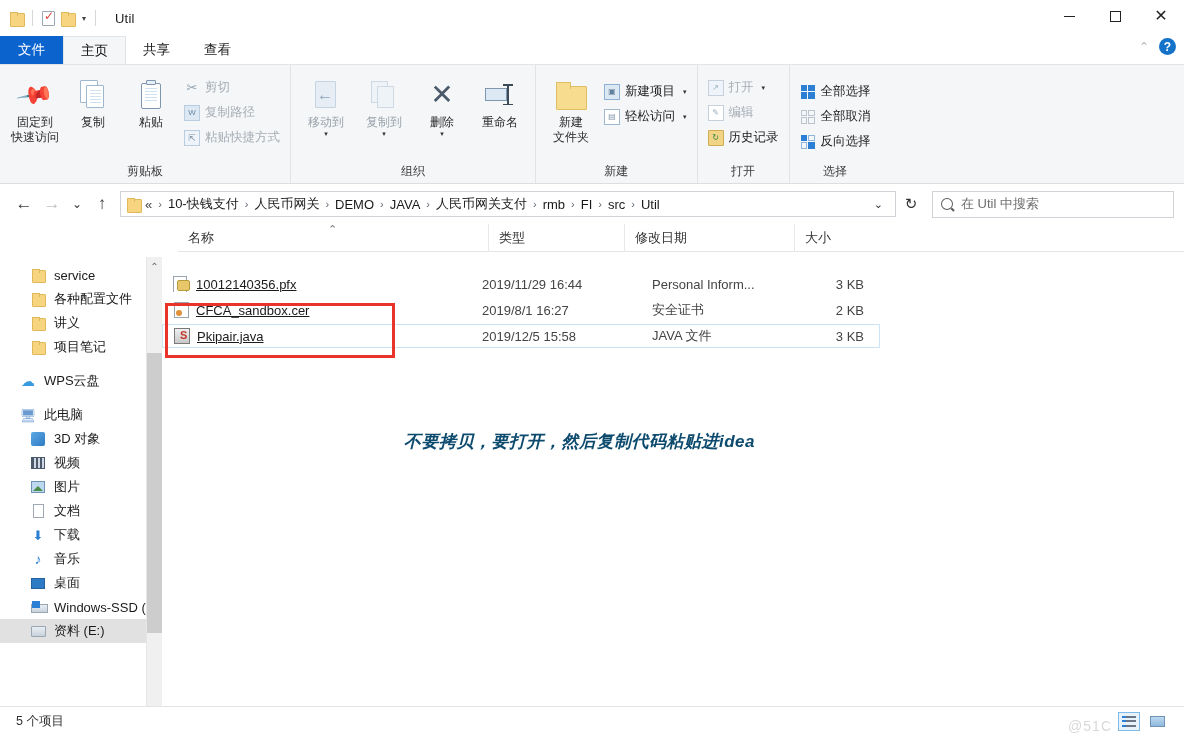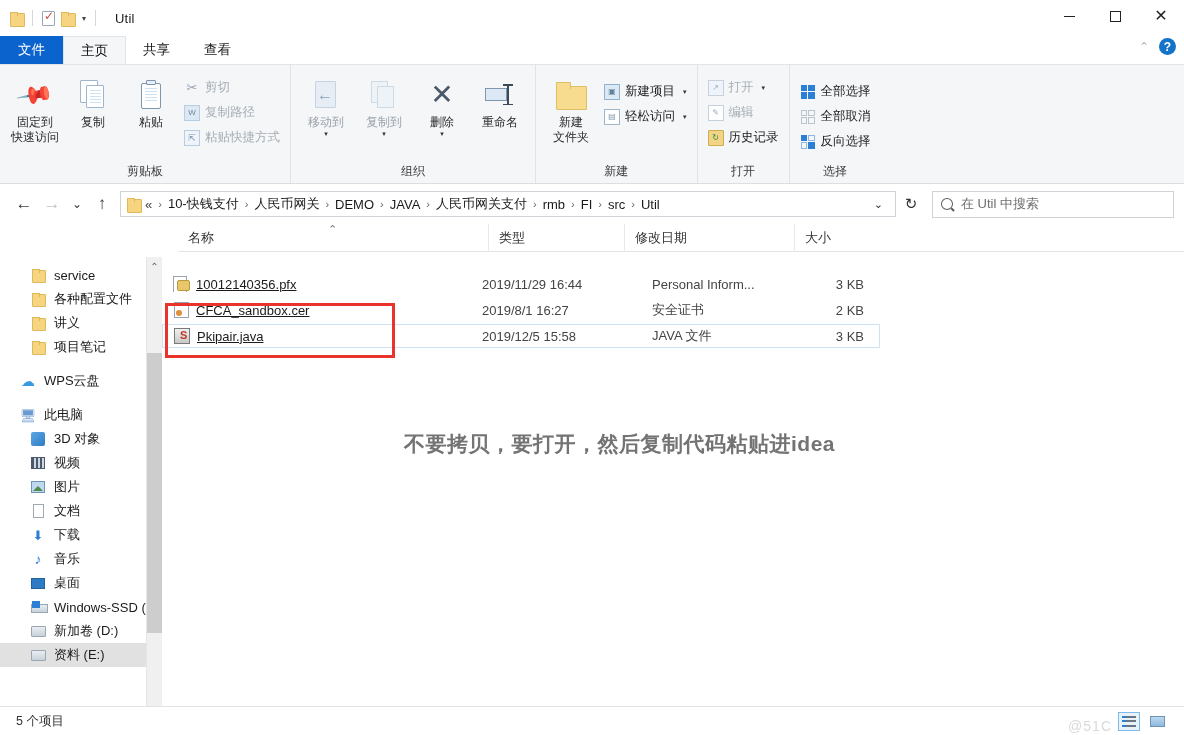--- a/index.html
+++ b/index.html
@@ -234,22 +234,22 @@
   .ic-cer::after{content:'';position:absolute;left:3px;top:8px;width:6px;height:6px;background:#e0903a;border-radius:50%;}
   .ic-java { width:16px;height:16px; background:linear-gradient(#f0f0f0,#c9c9c9); border:1px solid #7a7a7a; position:relative;}
   .ic-java::after{content:'S';position:absolute;left:5px;top:0px;font-size:11px;color:#c0392b;font-weight:bold;}
 
   
   .redrect {
     position:absolute; left:165px; top:303px; width:230px; height:55px;
     border:3px solid #e8342a; pointer-events:none; z-index:40;
   }
   .redtext {
-    position:absolute; left:404px; top:430px; font-size:21px; color:#737373;
-    font-weight:bold; letter-spacing:0.5px; z-index:40; white-space:nowrap;
+    position:absolute; left:404px; top:430px; font-size:17px; color:#0c4a6e;
+    font-weight:bold; letter-spacing:0.5px; z-index:40; white-space:nowrap;font-style:italic;
   }
 
   
   .statusbar {
     position:absolute; left:0; top:706px; width:1184px; height:29px;
     background:#fff; border-top:1px solid #e3e3e3; display:flex; align-items:center;
     padding:0 16px; font-size:12.5px; color:#333;
   }
   .status-right { margin-left:auto; display:flex; align-items:center; gap:6px; position:relative; }
   .watermark { position:absolute; right:56px; top:6px; font-size:14px; color:#d9d9d9; letter-spacing:1px; }
@@ -586,26 +586,20 @@
             <span class="desk-ic"></span>
           </span>
         <span>桌面</span>
       </div>
       <div class="navitem">
         <span class="nav-ic">
             <span class="drvwin-ic"></span>
           </span>
         <span>Windows-SSD (</span>
       </div>
-      <div class="navitem">
-        <span class="nav-ic">
-            <span class="drv-ic"></span>
-          </span>
-        <span>新加卷 (D:)</span>
-      </div>
       <div class="navitem sel">
         <span class="nav-ic">
             <span class="drv-ic"></span>
           </span>
         <span>资料 (E:)</span>
       </div>
 
       <div class="navscroll">
         <div class="arr">⌃</div>
         <div class="thumb"></div>

